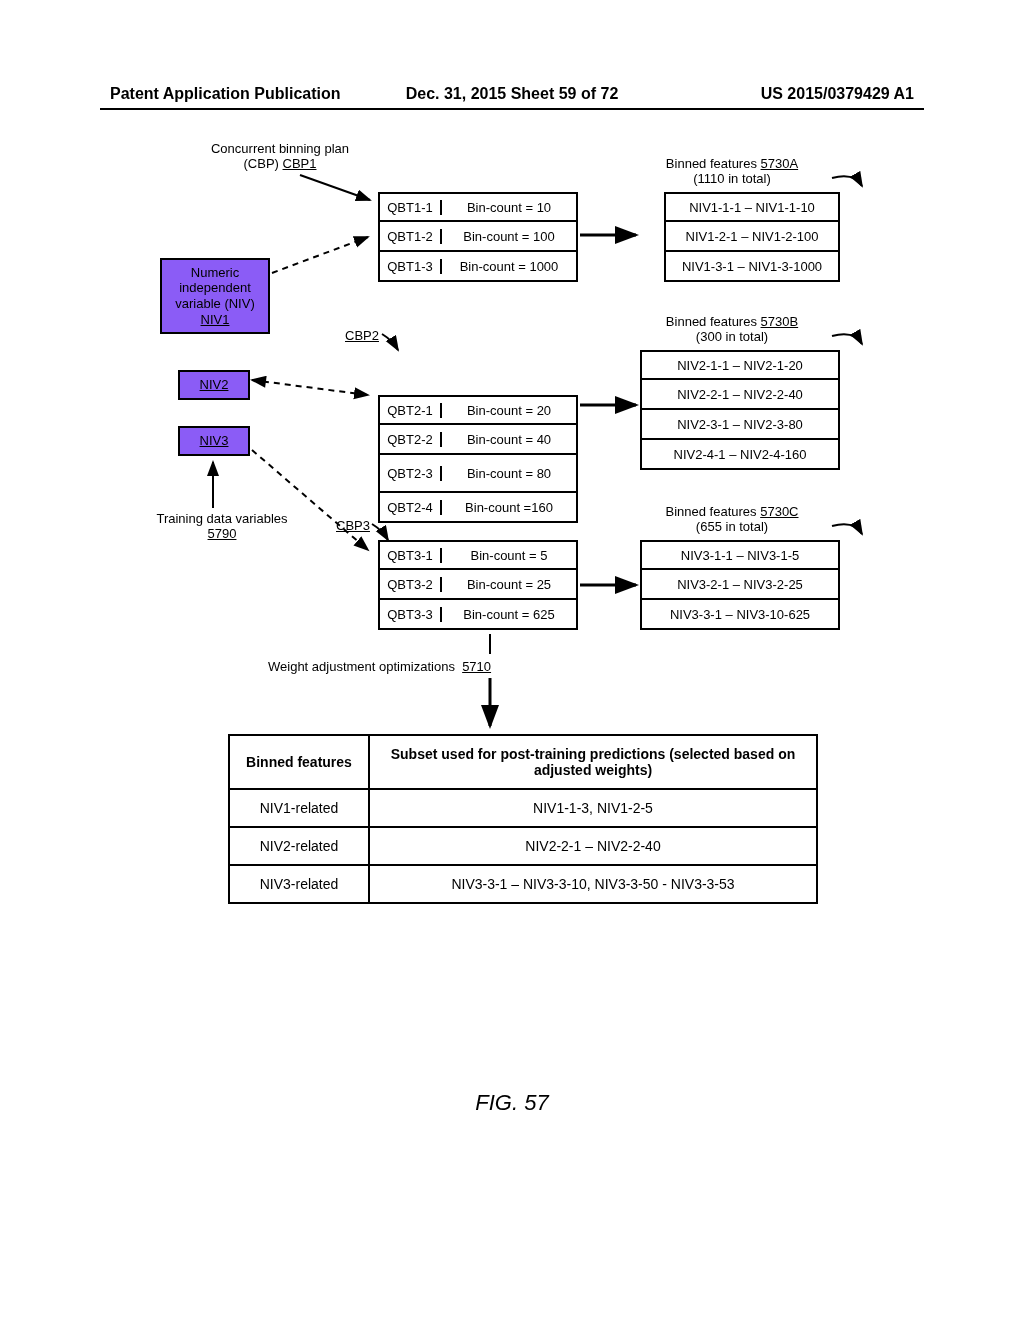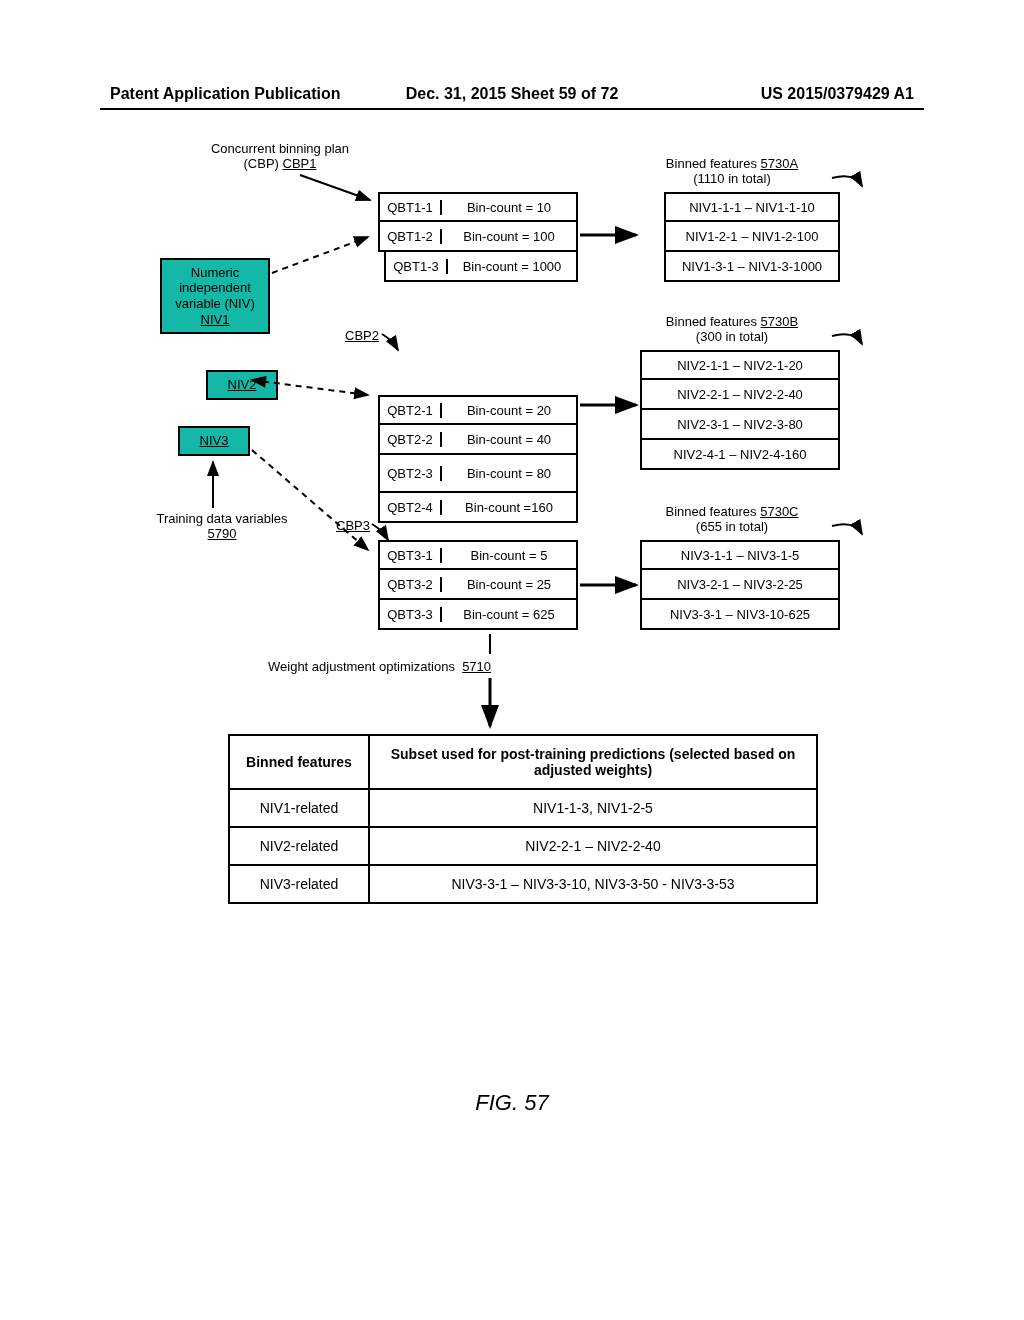--- a/index.html
+++ b/index.html
@@ -29,21 +29,21 @@
   .rule {
     position:absolute;
     top:108px; left:100px; right:100px;
     border-top:2px solid #000;
   }
 
   
   .box {
     position: absolute;
     border: 2px solid #000;
-    background: #14b8a6;
+    background: #8b5cf6;
     text-align: center;
     display: flex;
     align-items: center;
     justify-content: center;
     font-size: 13px;
     line-height: 1.2;
     padding: 2px 4px;
   }
   .stack {
     position: absolute;
@@ -109,33 +109,33 @@
   <div class="header">
     <span>Patent Application Publication</span>
     <span class="center">Dec. 31, 2015   Sheet 59 of 72</span>
     <span class="right">US 2015/0379429 A1</span>
   </div>
   <div class="rule"></div>
 
   <div class="box" style="left:160px; top:258px; width:110px; height:76px; font-size:13px;">
     <span>Numeric<br>independent<br>variable (NIV)<br><span class="u">NIV1</span></span>
   </div>
-  <div class="box u" style="left:178px; top:370px; width:72px; height:30px;margin-left:28px;">NIV2</div>
+  <div class="box u" style="left:178px; top:370px; width:72px; height:30px;">NIV2</div>
   <div class="box u" style="left:178px; top:426px; width:72px; height:30px;">NIV3</div>
 
   <div class="stack" style="left:378px; top:192px; width:200px;">
     <div class="cell-pair" style="height:30px;">
         <div class="l">QBT1-1</div>
         <div class="r">Bin-count = 10</div>
       </div>
     <div class="cell-pair" style="height:30px;">
         <div class="l">QBT1-2</div>
         <div class="r">Bin-count = 100</div>
       </div>
-    <div class="cell-pair" style="height:30px;margin-left:6px;">
+    <div class="cell-pair" style="height:30px;">
         <div class="l">QBT1-3</div>
         <div class="r">Bin-count = 1000</div>
       </div>
   </div>
 
   <div class="stack" style="left:378px; top:350px; width:200px;margin-top:45px;">
     <div class="cell-pair" style="height:30px;">
         <div class="l">QBT2-1</div>
         <div class="r">Bin-count = 20</div>
       </div>

